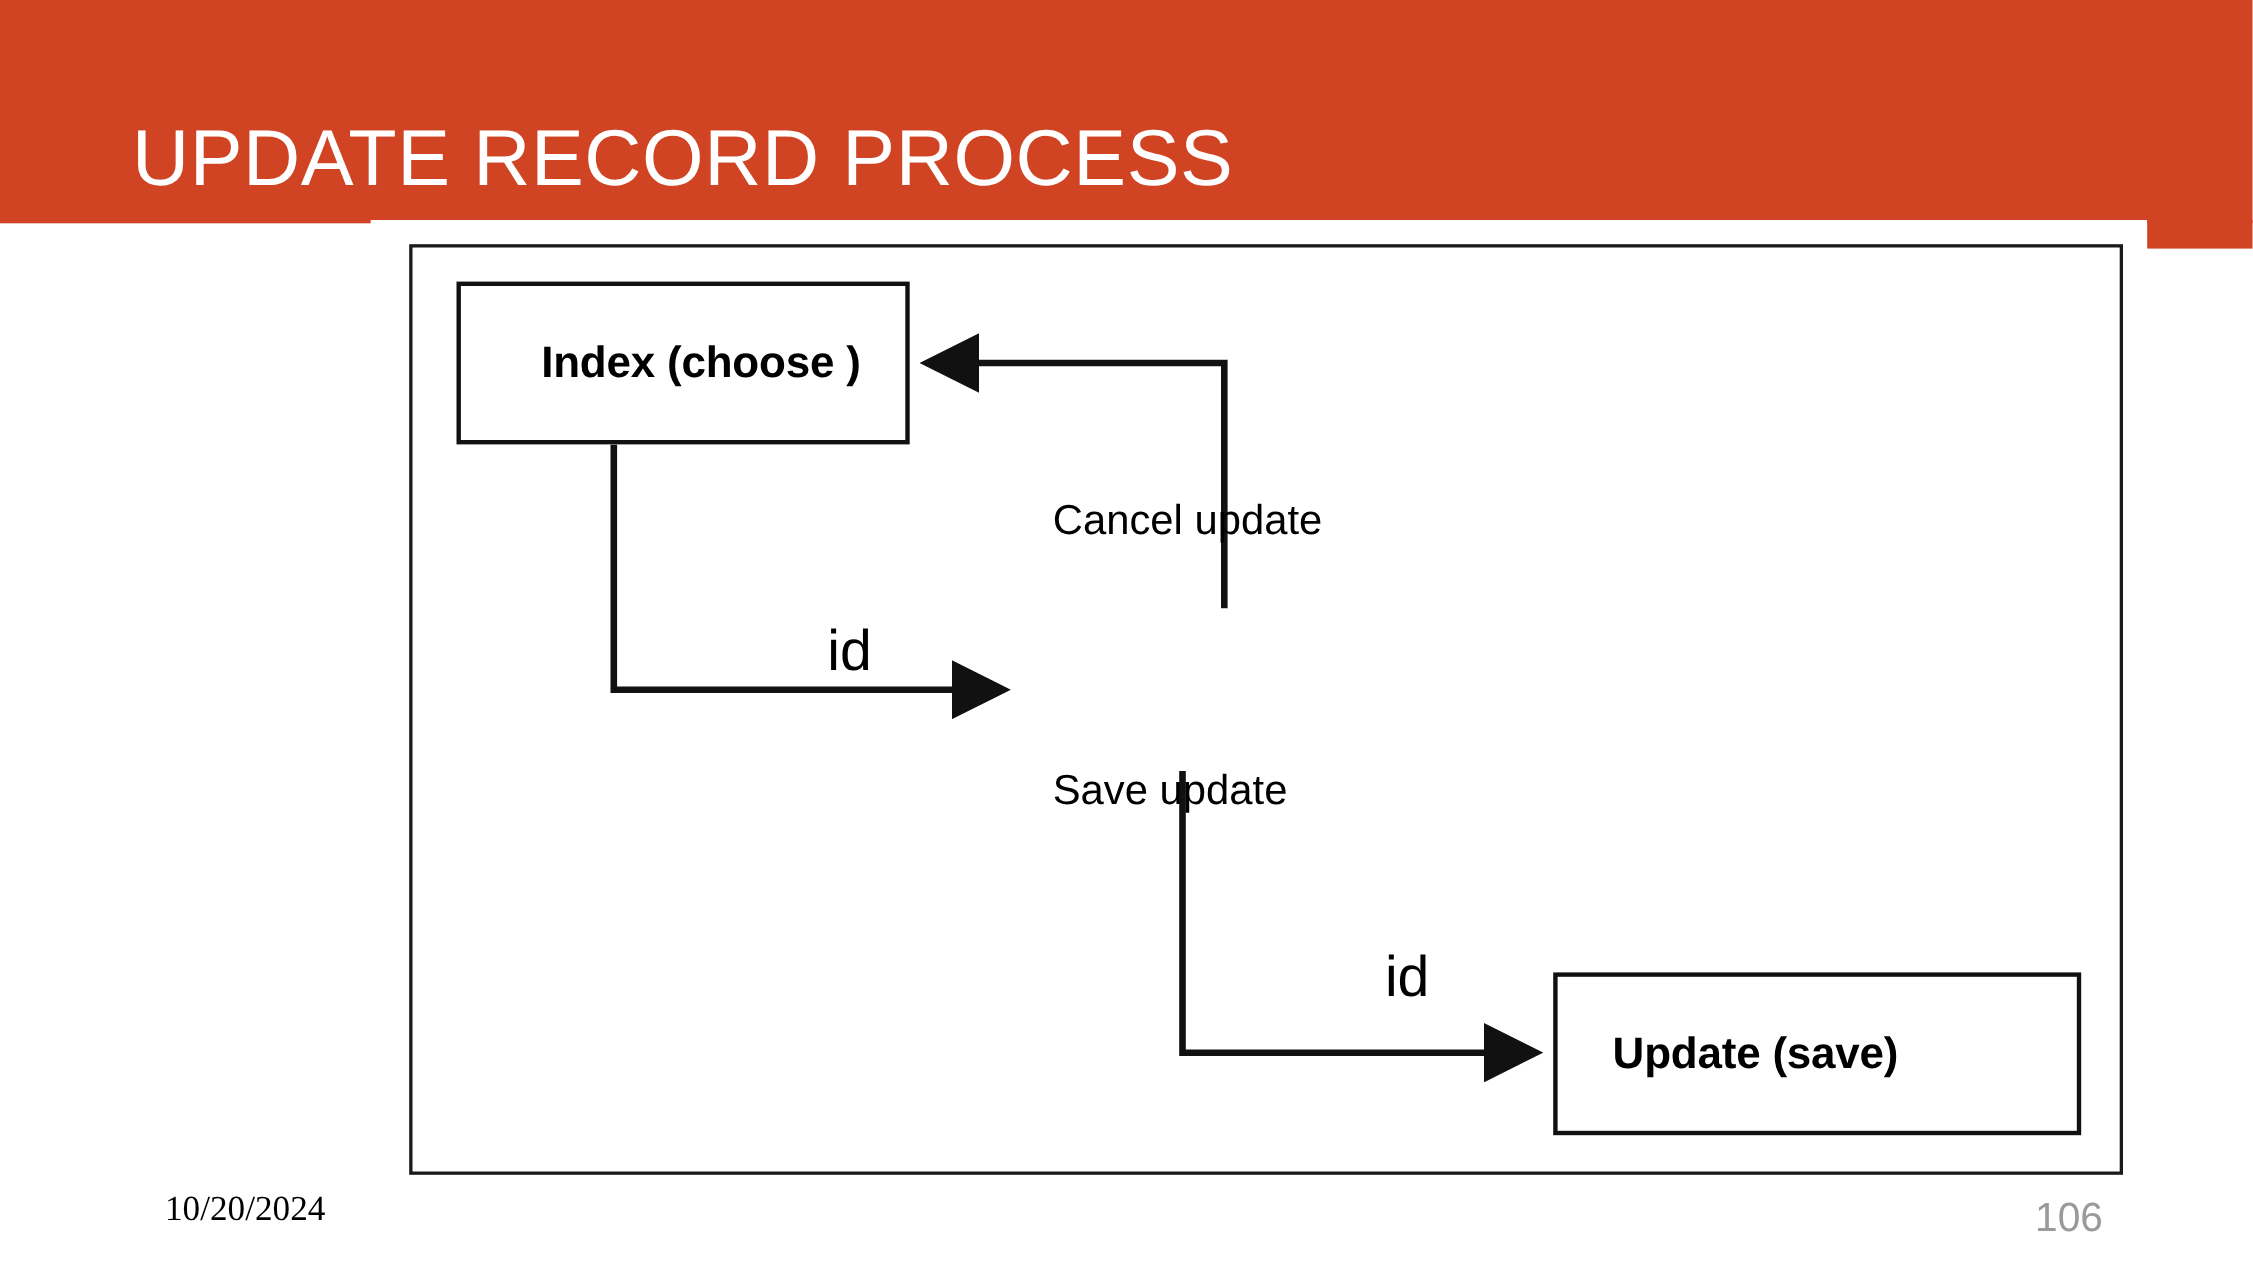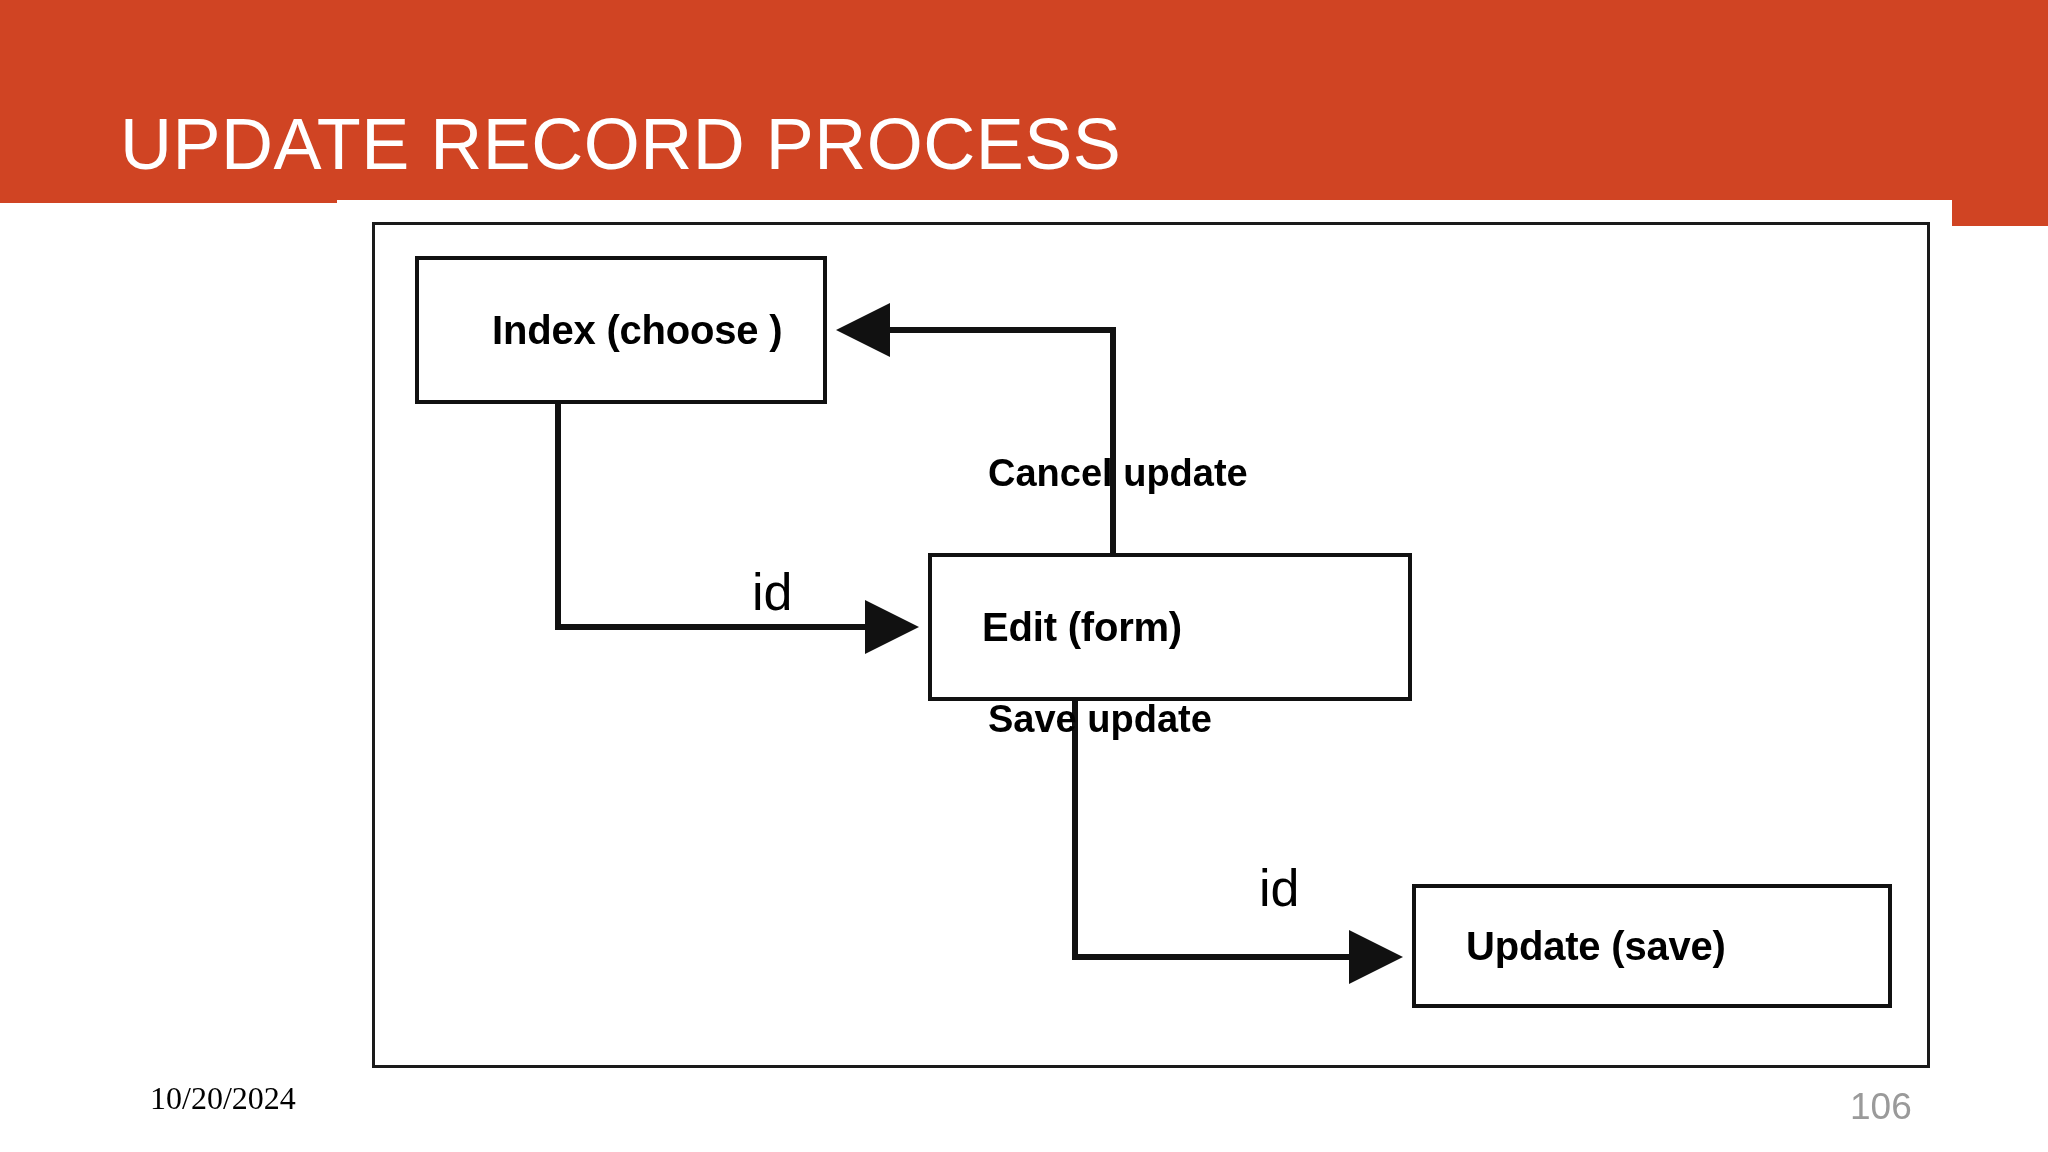--- a/index.html
+++ b/index.html
@@ -96,43 +96,42 @@
   #node-edit {
     left: 928px;
     top: 553px;
     width: 484px;
     height: 148px;
   }
   #node-update {
     left: 1412px;
     top: 884px;
     width: 480px;
-    height: 124px;
+    height: 148px;
   }
 
   
   #connectors {
     position: absolute;
     left: 0;
     top: 0;
     width: 2048px;
     height: 1152px;
     pointer-events: none;
   }
 
   
   .edge-label {
     position: absolute;
     color: #000000;
     white-space: nowrap;
   }
   .edge-label.plain {
     font-size: 38px;
-    font-weight: 700;
-    margin-left: 31px;
+    font-weight: 400;
   }
   .edge-label.bold {
     font-size: 52px;
     font-weight: normal;
   }
   #label-cancel { left: 957px;  top: 452px; }
   #label-save   { left: 957px;  top: 698px; }
   #label-id-1   { left: 752px;  top: 562px; }
   #label-id-2   { left: 1259px; top: 858px; }
 
@@ -182,23 +181,20 @@
 
     <g>
       <path d="M 1075 701 L 1075 957 L 1394 957" fill="none" stroke="#111111" stroke-width="6" marker-end="url(#arrow-right)"></path>
     </g>
   </svg>
 
   <div class="node" id="node-index">
     <span class="node-label">Index (choose )</span>
   </div>
 
-  <div class="node" id="node-edit">
-    <span class="node-label">Edit (form)</span>
-  </div>
 
   <div class="node" id="node-update">
     <span class="node-label">Update (save)</span>
   </div>
 
   <div class="edge-label bold" id="label-id-1">id</div>
   <div class="edge-label plain" id="label-cancel">Cancel update</div>
   <div class="edge-label plain" id="label-save">Save update</div>
   <div class="edge-label bold" id="label-id-2">id</div>
 

